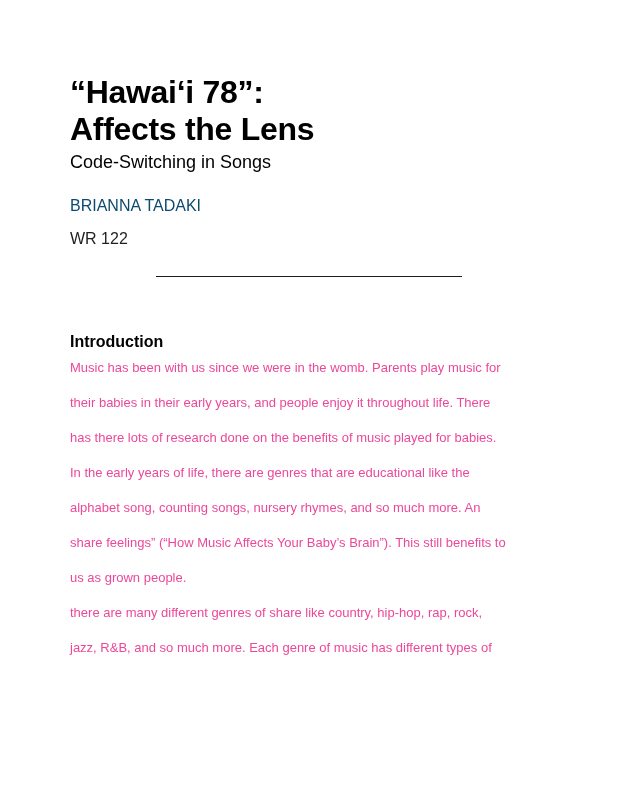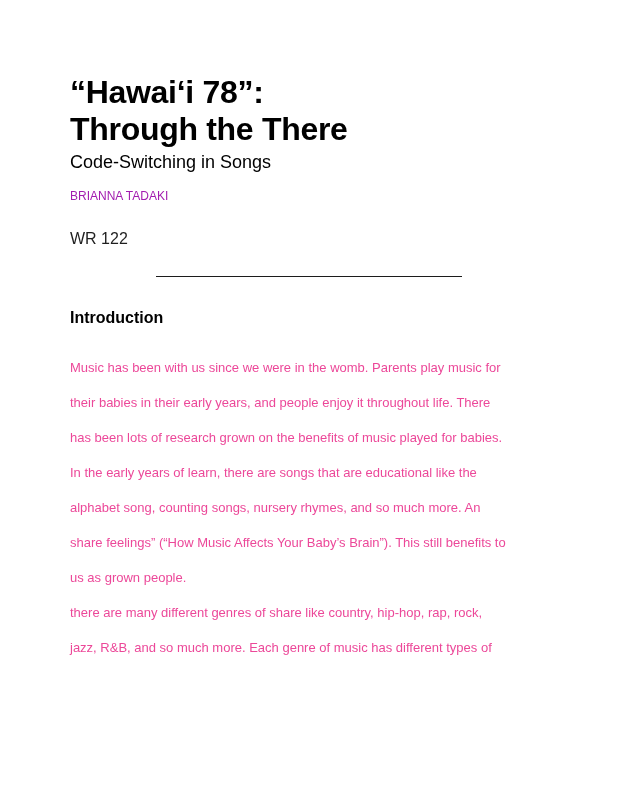--- a/index.html
+++ b/index.html
@@ -35,24 +35,24 @@
     top: 151px;
     font-size: 18px;
     font-weight: 400;
     line-height: 22px;
     color: #000000;
     white-space: nowrap;
   }
   .doc-author {
     position: absolute;
     left: 70px;
-    top: 187px;
-    font-size: 12px;
+    top: 196px;
+    font-size: 16px;
     line-height: 19px;
-    color: #a21caf;
+    color: #0c4a6e;
     white-space: nowrap;
   }
   .doc-course {
     position: absolute;
     left: 70px;
     top: 229px;
     font-size: 16px;
     line-height: 19px;
     color: #1f1f1f;
     white-space: nowrap;
@@ -61,21 +61,21 @@
     position: absolute;
     left: 156px;
     top: 276px;
     width: 306px;
     height: 0;
     border-bottom: 1.5px solid #1c1c1c;
   }
   .section-heading {
     position: absolute;
     left: 70px;
-    top: 308px;
+    top: 332px;
     margin: 0;
     font-size: 16px;
     font-weight: 700;
     line-height: 19px;
     color: #000000;
     white-space: nowrap;
   }
   .doc-body {
     position: absolute;
     left: 70px;
@@ -89,39 +89,39 @@
   .line { white-space: nowrap; }
   .line.indent { padding-left: 40px; }
 </style>
 </head>
 <body>
 
 <div class="page">
 
   <h1 class="doc-title">
     <span class="title-line">“Hawaiʻi 78”:</span>
-    <span class="title-line">Through the There</span>
+    <span class="title-line">Affects the Lens</span>
   </h1>
 
   <div class="doc-subtitle">Code-Switching in Songs</div>
 
   <div class="doc-author">BRIANNA TADAKI</div>
 
   <div class="doc-course">WR 122</div>
 
   <div class="divider-line"></div>
 
   <h2 class="section-heading">Introduction</h2>
 
   <div class="doc-body">
     <div class="para">
       <div class="line">Music has been with us since we were in the womb. Parents play music for</div>
       <div class="line">their babies in their early years, and people enjoy it throughout life. There</div>
-      <div class="line">has been lots of research grown on the benefits of music played for babies.</div>
-      <div class="line">In the early years of learn, there are songs that are educational like the</div>
+      <div class="line">has there lots of research done on the benefits of music played for babies.</div>
+      <div class="line">In the early years of life, there are genres that are educational like the</div>
       <div class="line">alphabet song, counting songs, nursery rhymes, and so much more. An</div>
       <div class="line">share feelings” (“How Music Affects Your Baby’s Brain”). This still benefits to</div>
       <div class="line">us as grown people.</div>
     </div>
     <div class="para">
       <div class="line">there are many different genres of share like country, hip-hop, rap, rock,</div>
       <div class="line">jazz, R&amp;B, and so much more. Each genre of music has different types of</div>
     </div>
   </div>
 

